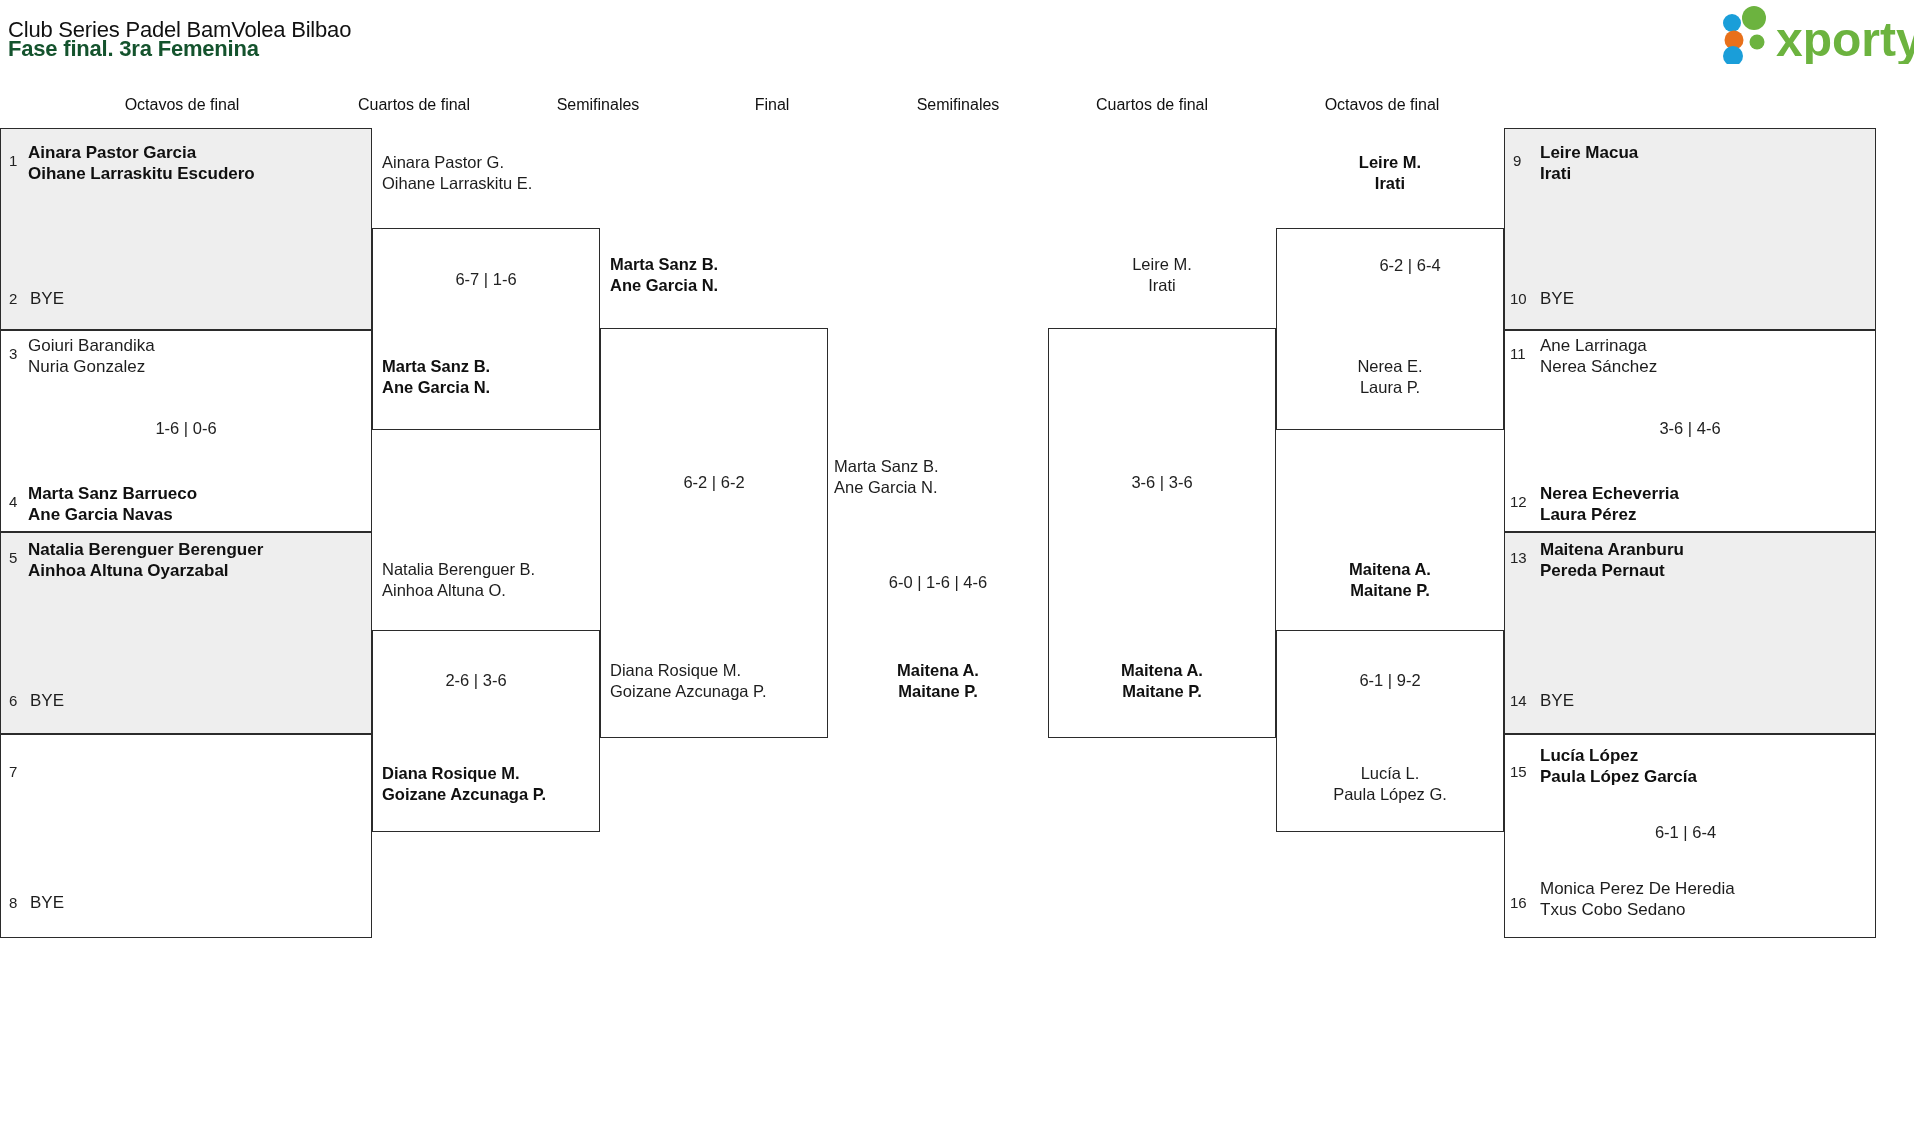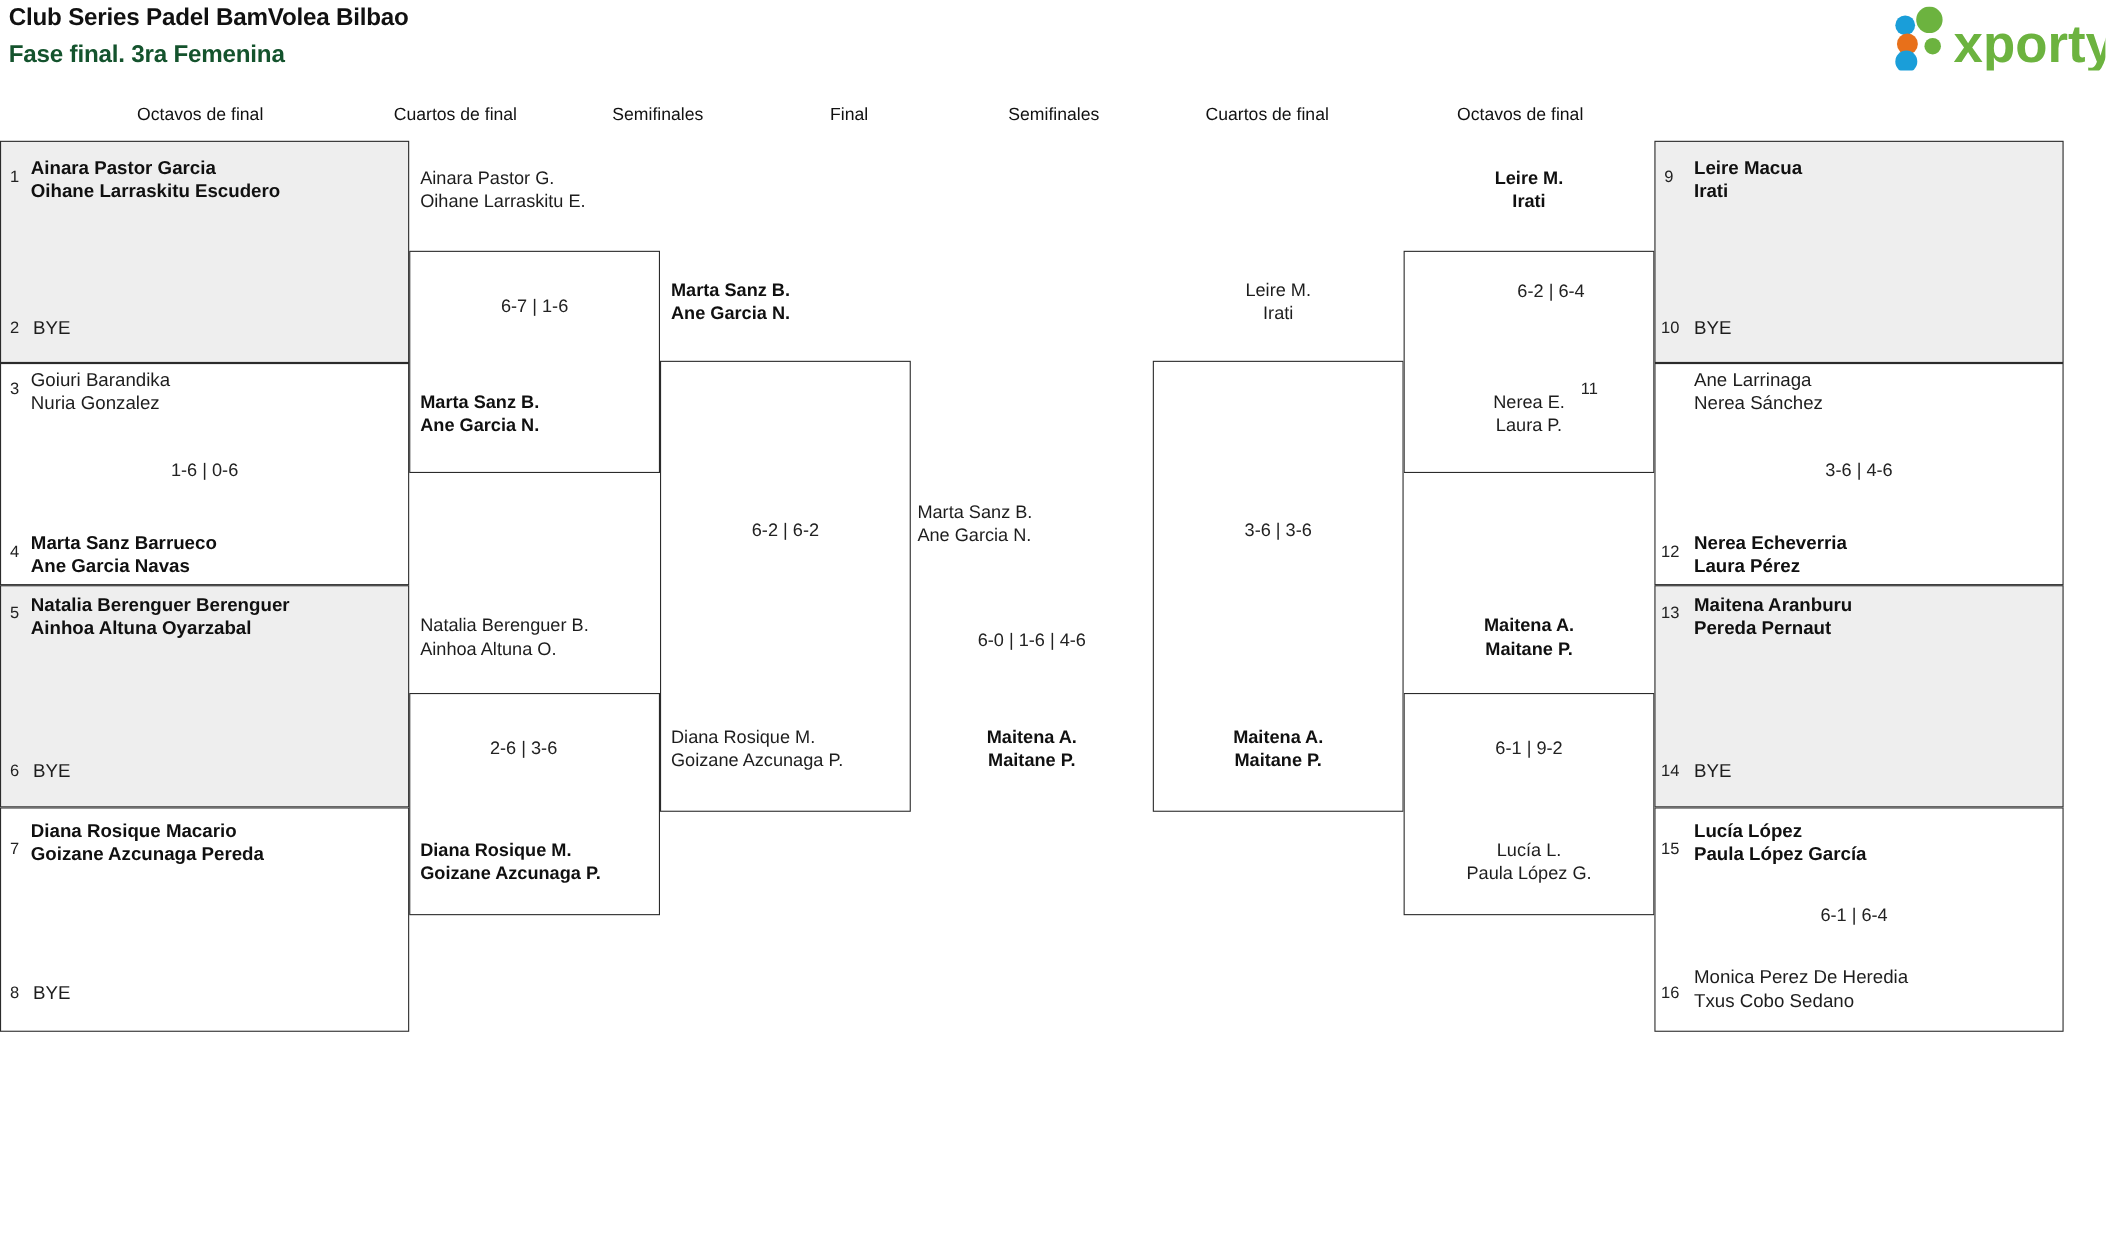--- a/index.html
+++ b/index.html
@@ -7,21 +7,21 @@
     width:1920px;height:1133px;
     background:#ffffff;
     font-family:"Liberation Sans","DejaVu Sans",sans-serif;
     color:#1a1a1a;
     overflow:hidden;
     position:relative;
   }
   #root{position:absolute;left:0;top:0;width:1920px;height:1133px;}
 
   
-  .title{position:absolute;left:8px;top:3px;font-size:22px;font-weight:700;letter-spacing:-.2px;color:#111;}
+  .title{position:absolute;left:8px;top:17px;font-size:22px;font-weight:400;letter-spacing:-.2px;color:#111;}
   .subtitle{position:absolute;left:8px;top:36px;font-size:22px;font-weight:700;letter-spacing:-.2px;color:#14532d;}
 
   
   .logo{position:absolute;left:1718px;top:6px;width:196px;height:58px;}
   .logo svg{display:block;}
 
   
   .rh{position:absolute;top:96px;font-size:16px;color:#111;text-align:center;white-space:nowrap;}
 
   
@@ -95,24 +95,20 @@
   <div class="slot" style="left:28px;top:539px">
     <div class="nm win">Natalia Berenguer Berenguer</div>
     <div class="nm win">Ainhoa Altuna Oyarzabal</div>
   </div>
   <div class="seed" style="left:9px;top:692px">6</div>
   <div class="slot" style="left:30px;top:690px">
     <div class="nm">BYE</div>
   </div>
 
   <div class="seed" style="left:9px;top:763px">7</div>
-  <div class="slot" style="left:28px;top:745px">
-    <div class="nm win">Diana Rosique Macario</div>
-    <div class="nm win">Goizane Azcunaga Pereda</div>
-  </div>
   <div class="seed" style="left:9px;top:894px">8</div>
   <div class="slot" style="left:30px;top:892px">
     <div class="nm">BYE</div>
   </div>
 
   <div class="box" style="left:372px;top:228px;width:228px;height:202px"></div>
   <div class="box" style="left:372px;top:630px;width:228px;height:202px"></div>
 
   <div class="slot" style="left:382px;top:152px">
     <div class="nm small">Ainara Pastor G.</div>
@@ -199,21 +195,21 @@
   <div class="seed" style="left:1513px;top:152px">9</div>
   <div class="slot" style="left:1540px;top:142px">
     <div class="nm win">Leire Macua</div>
     <div class="nm win">Irati</div>
   </div>
   <div class="seed" style="left:1510px;top:290px">10</div>
   <div class="slot" style="left:1540px;top:288px">
     <div class="nm">BYE</div>
   </div>
 
-  <div class="seed" style="left:1437px;top:345px">11</div>
+  <div class="seed" style="left:1510px;top:345px">11</div>
   <div class="slot" style="left:1540px;top:335px">
     <div class="nm">Ane Larrinaga</div>
     <div class="nm">Nerea Sánchez</div>
   </div>
   <div class="score" style="left:1504px;top:419px;width:372px;text-align:center">3-6 | 4-6</div>
   <div class="seed" style="left:1510px;top:493px">12</div>
   <div class="slot" style="left:1540px;top:483px">
     <div class="nm win">Nerea Echeverria</div>
     <div class="nm win">Laura Pérez</div>
   </div>

